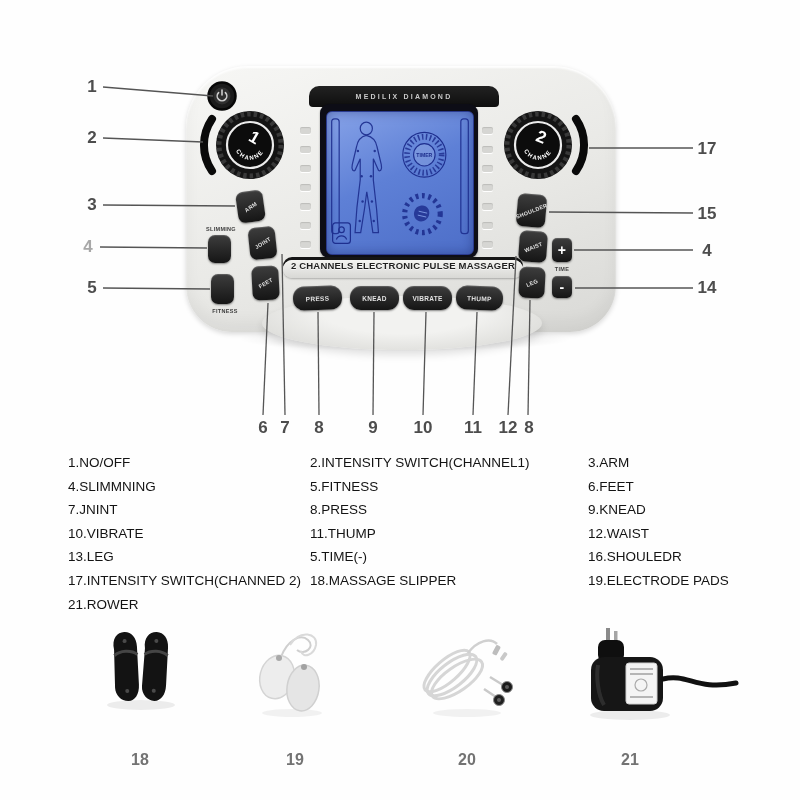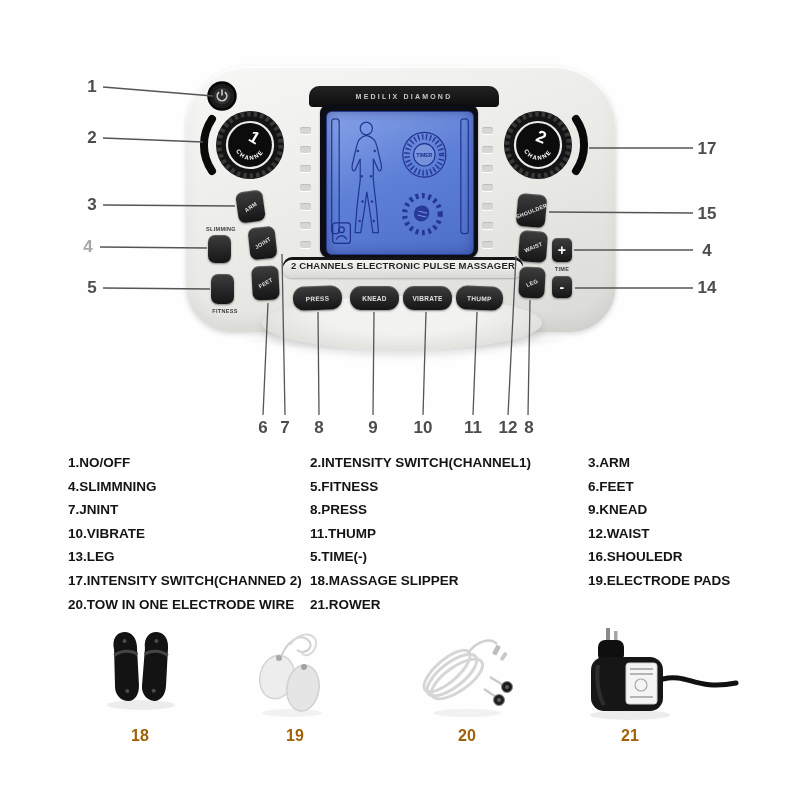--- a/index.html
+++ b/index.html
@@ -45,23 +45,23 @@
   .rib{position:absolute;width:11px;height:7px;border-radius:2px;background:#d6d6d3;
     box-shadow:inset 0 1px 1px rgba(0,0,0,0.12),0 1px 0 #fff;}
   
   .co{position:absolute;font-size:17px;font-weight:600;color:#4d4d4d;
     transform:translate(-50%,-50%);line-height:1;}
   .co.muted{color:#a8a8a8;}
   .overlay{left:0;top:0;pointer-events:none;}
   
   .legend{left:68px;top:451px;width:690px;display:grid;
     grid-template-columns:242px 278px 170px;}
-  .legend div{font-size:13.5px;font-weight:bold;color:#141414;line-height:23.6px;white-space:nowrap;}
-  
-  .acc-num{position:absolute;top:728px;font-size:16px;font-weight:bold;color:#a16207;
+  .legend div{font-size:13.5px;font-weight:normal;color:#141414;line-height:23.6px;white-space:nowrap;}
+  
+  .acc-num{position:absolute;top:752px;font-size:16px;font-weight:bold;color:#737373;
     transform:translate(-50%,0);line-height:1;}
 </style>
 </head>
 <body>
 
 <div class="stage">
 
   <div class="abs device-shadow"></div>
   <div class="abs device-body"></div>
   <div class="abs device-bulge"></div>
@@ -253,21 +253,20 @@
     <div>9.KNEAD</div>
     <div>10.VIBRATE</div>
     <div>11.THUMP</div>
     <div>12.WAIST</div>
     <div>13.LEG</div>
     <div>5.TIME(-)</div>
     <div>16.SHOULEDR</div>
     <div>17.INTENSITY SWITCH(CHANNED 2)</div>
     <div>18.MASSAGE SLIPPER</div>
     <div>19.ELECTRODE PADS</div>
-    <div>20.TOW IN ONE ELECTRODE WIRE</div>
     <div>21.ROWER</div>
   </div>
 
   <svg class="abs" style="left:0;top:615px" width="800" height="135" viewBox="0 0 800 135">
 
     <g>
       <ellipse cx="141" cy="90" rx="34" ry="5" fill="rgba(0,0,0,0.07)"></ellipse>
       <g transform="rotate(-3 127 52)">
         <path d="M115,34 C113,23 119,17 126,17 C133,17 138,23 138,32 L138,70 C138,80 133,86 127,86 C120,86 114,80 114,72 Z" fill="#131313"></path>
         <path d="M115,40 C121,35 132,35 138,40" stroke="#454545" stroke-width="3" fill="none"></path>

